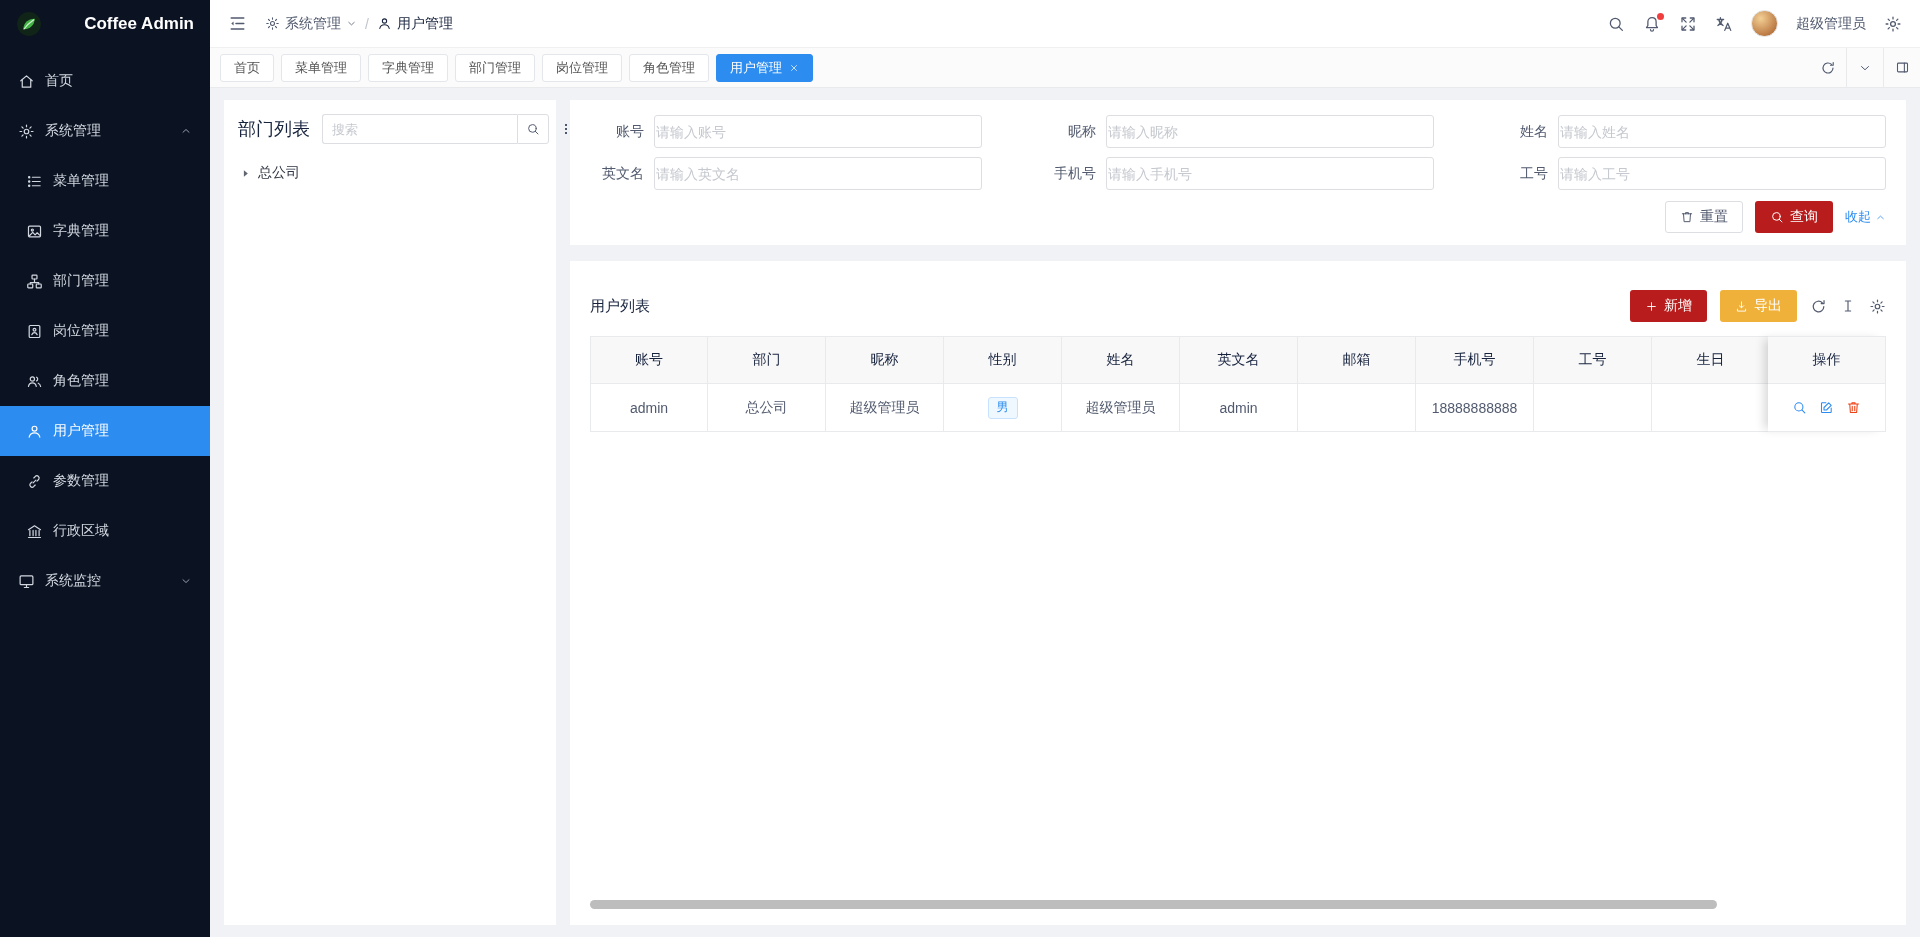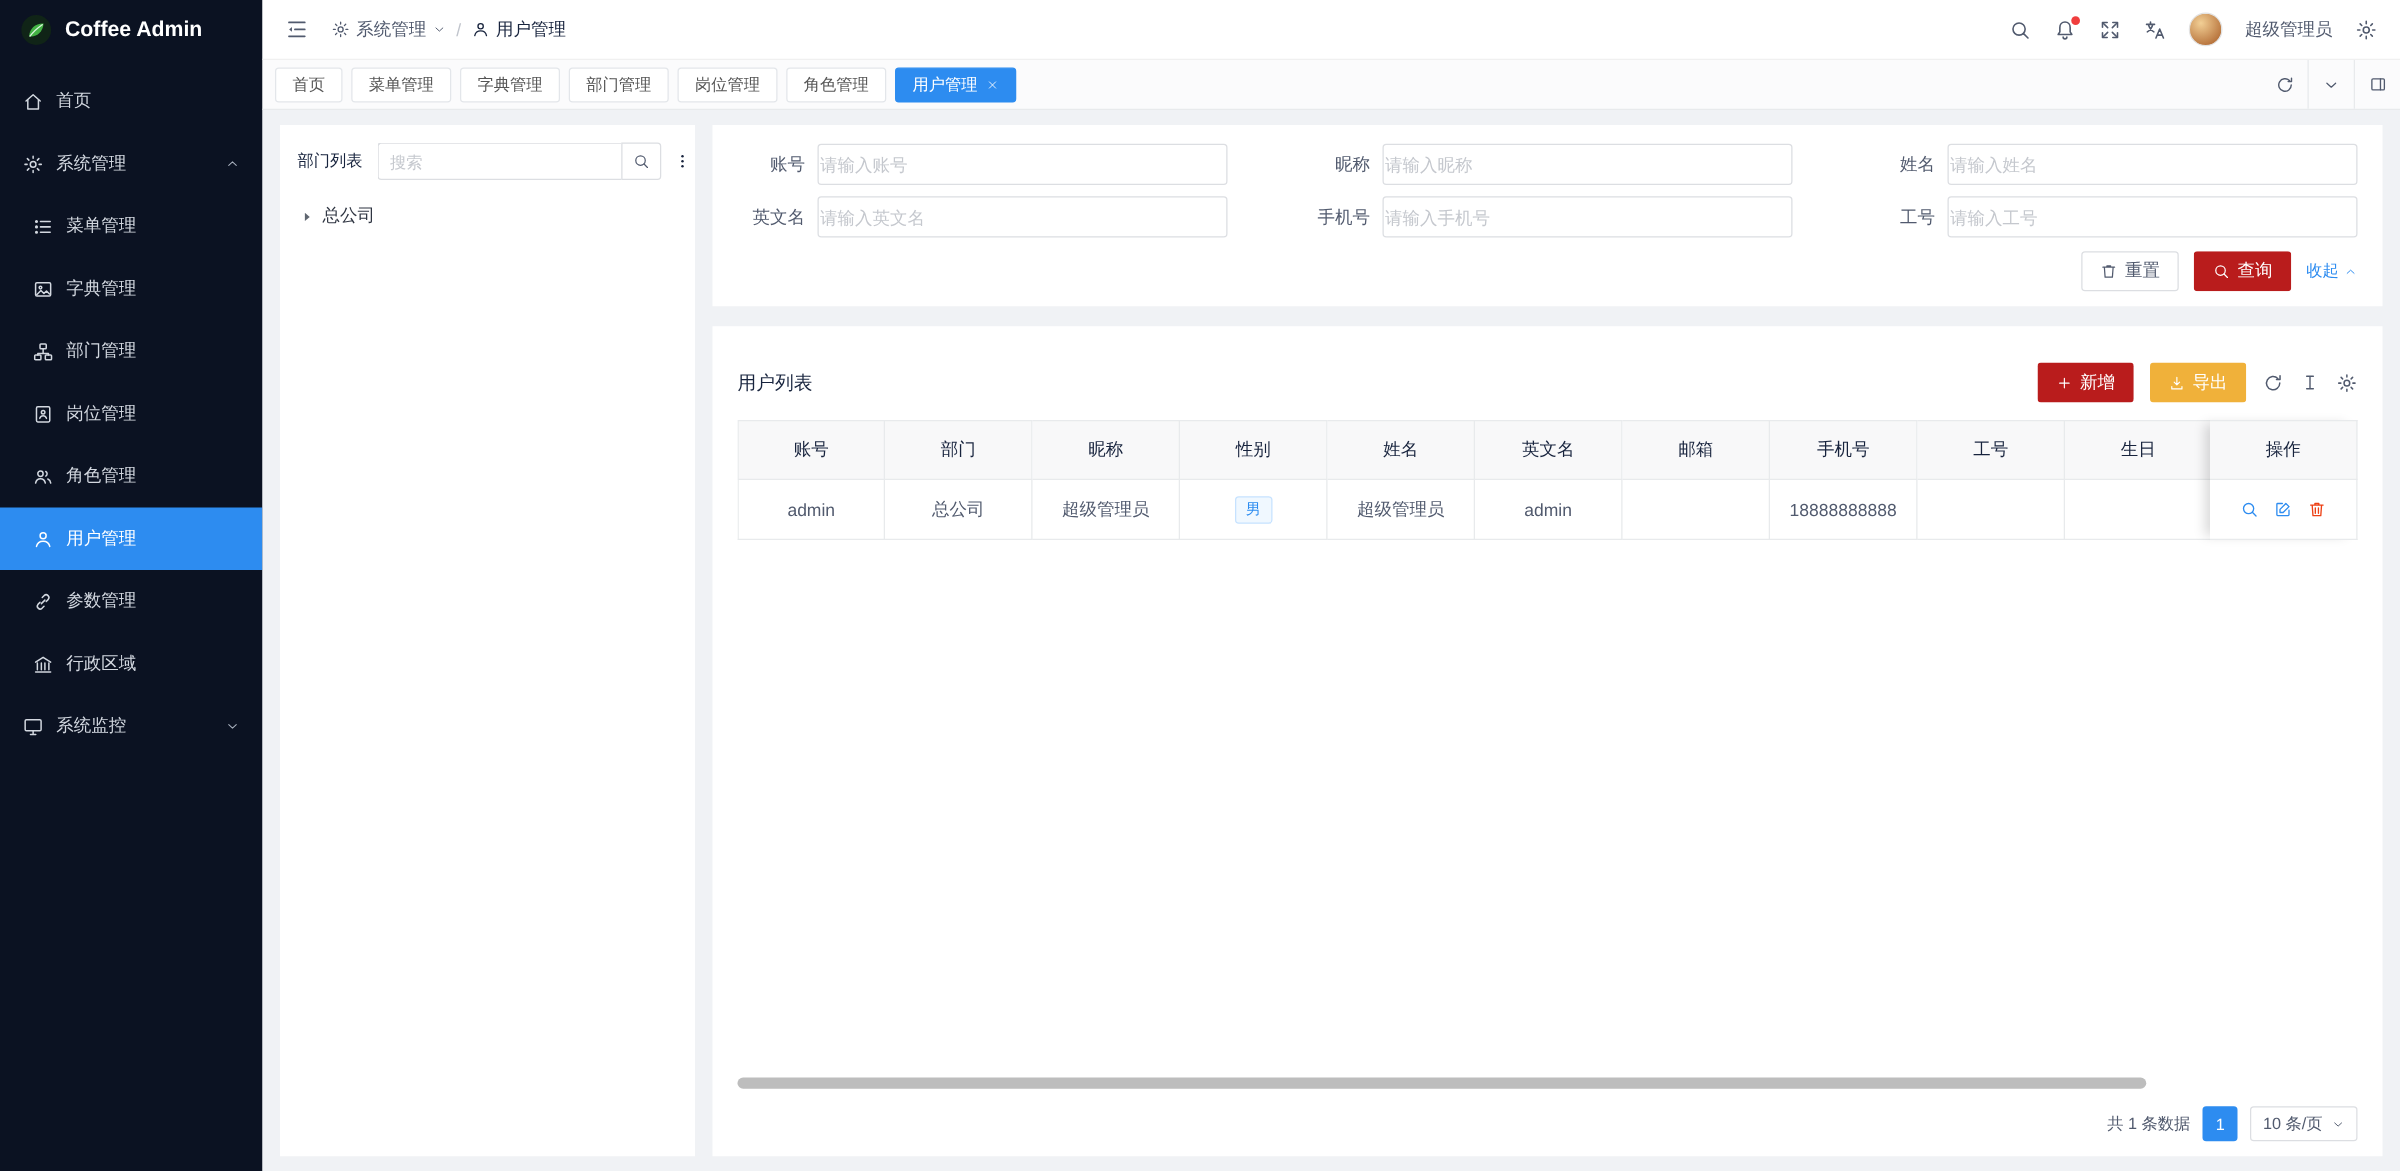--- a/index.html
+++ b/index.html
@@ -5,21 +5,21 @@
   * { margin:0; padding:0; box-sizing:border-box; }
   html,body { width:1920px; height:937px; overflow:hidden; }
   body { font-family:"Liberation Sans","DejaVu Sans",sans-serif; font-size:14px; color:#515a6e; background:#f0f2f5; }
   .app { display:flex; width:100%; height:100%; }
 
   
   svg.i { fill:none; stroke:currentColor; stroke-width:1.7; stroke-linecap:round; stroke-linejoin:round; display:block; }
 
   
   .sidebar { width:210px; height:100%; background:#0b1222; flex:0 0 210px; display:flex; flex-direction:column; }
-  .logo { height:48px; display:flex; align-items:center; gap:10px; padding:0 16px; cursor:pointer; }
+  .logo { height:48px; display:flex; align-items:center; gap:10px; padding:0 16px; cursor:pointer;justify-content:space-between; }
   .logo-badge svg { display:block; }
   .logo-text { color:#fff; font-size:17px; font-weight:bold; white-space:nowrap; }
   .menu { padding-top:8px; flex:1; overflow:hidden; }
   .menu-item { height:50px; display:flex; align-items:center; gap:10px; padding:0 18px; color:#d3d8e0; font-size:14px; cursor:pointer; }
   .menu-item .arrow { margin-left:auto; color:#aab2bf; }
   .submenu .menu-item { padding-left:26px; }
   .menu-item.active { background:#2d8cf0; color:#fff; }
   .menu-item .mi { flex:0 0 17px; }
 
   
@@ -45,21 +45,21 @@
   .tab-controls { margin-left:auto; display:flex; align-items:center; align-self:stretch; }
   .tc-btn { width:36px; align-self:stretch; display:flex; align-items:center; justify-content:center; color:#515a6e; cursor:pointer; }
   .tc-divider { width:1px; align-self:stretch; background:#e8eaec; }
 
   
   .content { flex:1; min-height:0; display:flex; gap:14px; padding:12px 14px; background:#f0f2f5; }
 
   
   .dept-card { width:332px; flex:0 0 332px; background:#fff; padding:14px; }
   .dept-head { display:flex; align-items:center; gap:8px; }
-  .dept-title { font-size:13px; color:#17233d; white-space:nowrap; }
+  .dept-title { font-size:18px; color:#17233d; white-space:nowrap; }
   .dept-search { flex:1; display:flex; margin-left:4px; }
   .dept-search input { flex:1; min-width:0; height:30px; border:1px solid #dcdee2; border-right:none; border-radius:3px 0 0 3px; padding:0 9px; font-size:13px; color:#17233d; outline:none; }
   .dept-search input::placeholder { color:#c5c8ce; }
   .dept-search-btn { width:32px; height:30px; background:#fff; border:1px solid #dcdee2; border-radius:0 3px 3px 0; display:flex; align-items:center; justify-content:center; color:#515a6e; cursor:pointer; }
   .dots-btn { color:#17233d; cursor:pointer; display:flex; padding:2px; }
   .tree { margin-top:14px; }
   .tree-node { display:flex; align-items:center; gap:7px; height:30px; font-size:14px; color:#2f3542; cursor:pointer; padding-left:2px; }
   .tree-caret { color:#5f6670; display:flex; }
 
   
@@ -509,28 +509,18 @@
                     </svg>
                 </span>
               </div>
             </div>
 
             <div class="fake-scroll">
               <div class="thumb"></div>
             </div>
           </div>
 
-          <div class="pager">
-            <span>共 1 条数据</span>
-            <span class="page-btn">1</span>
-            <span class="page-size">
-              <span>10 条/页</span>
-              <svg class="i" width="11" height="11" viewBox="0 0 24 24">
-                  <path d="M6 9.5l6 5.5 6-5.5"></path>
-                </svg>
-            </span>
-          </div>
         </div>
 
       </section>
     </div>
   </div>
 </div>
 
 </body></html>

